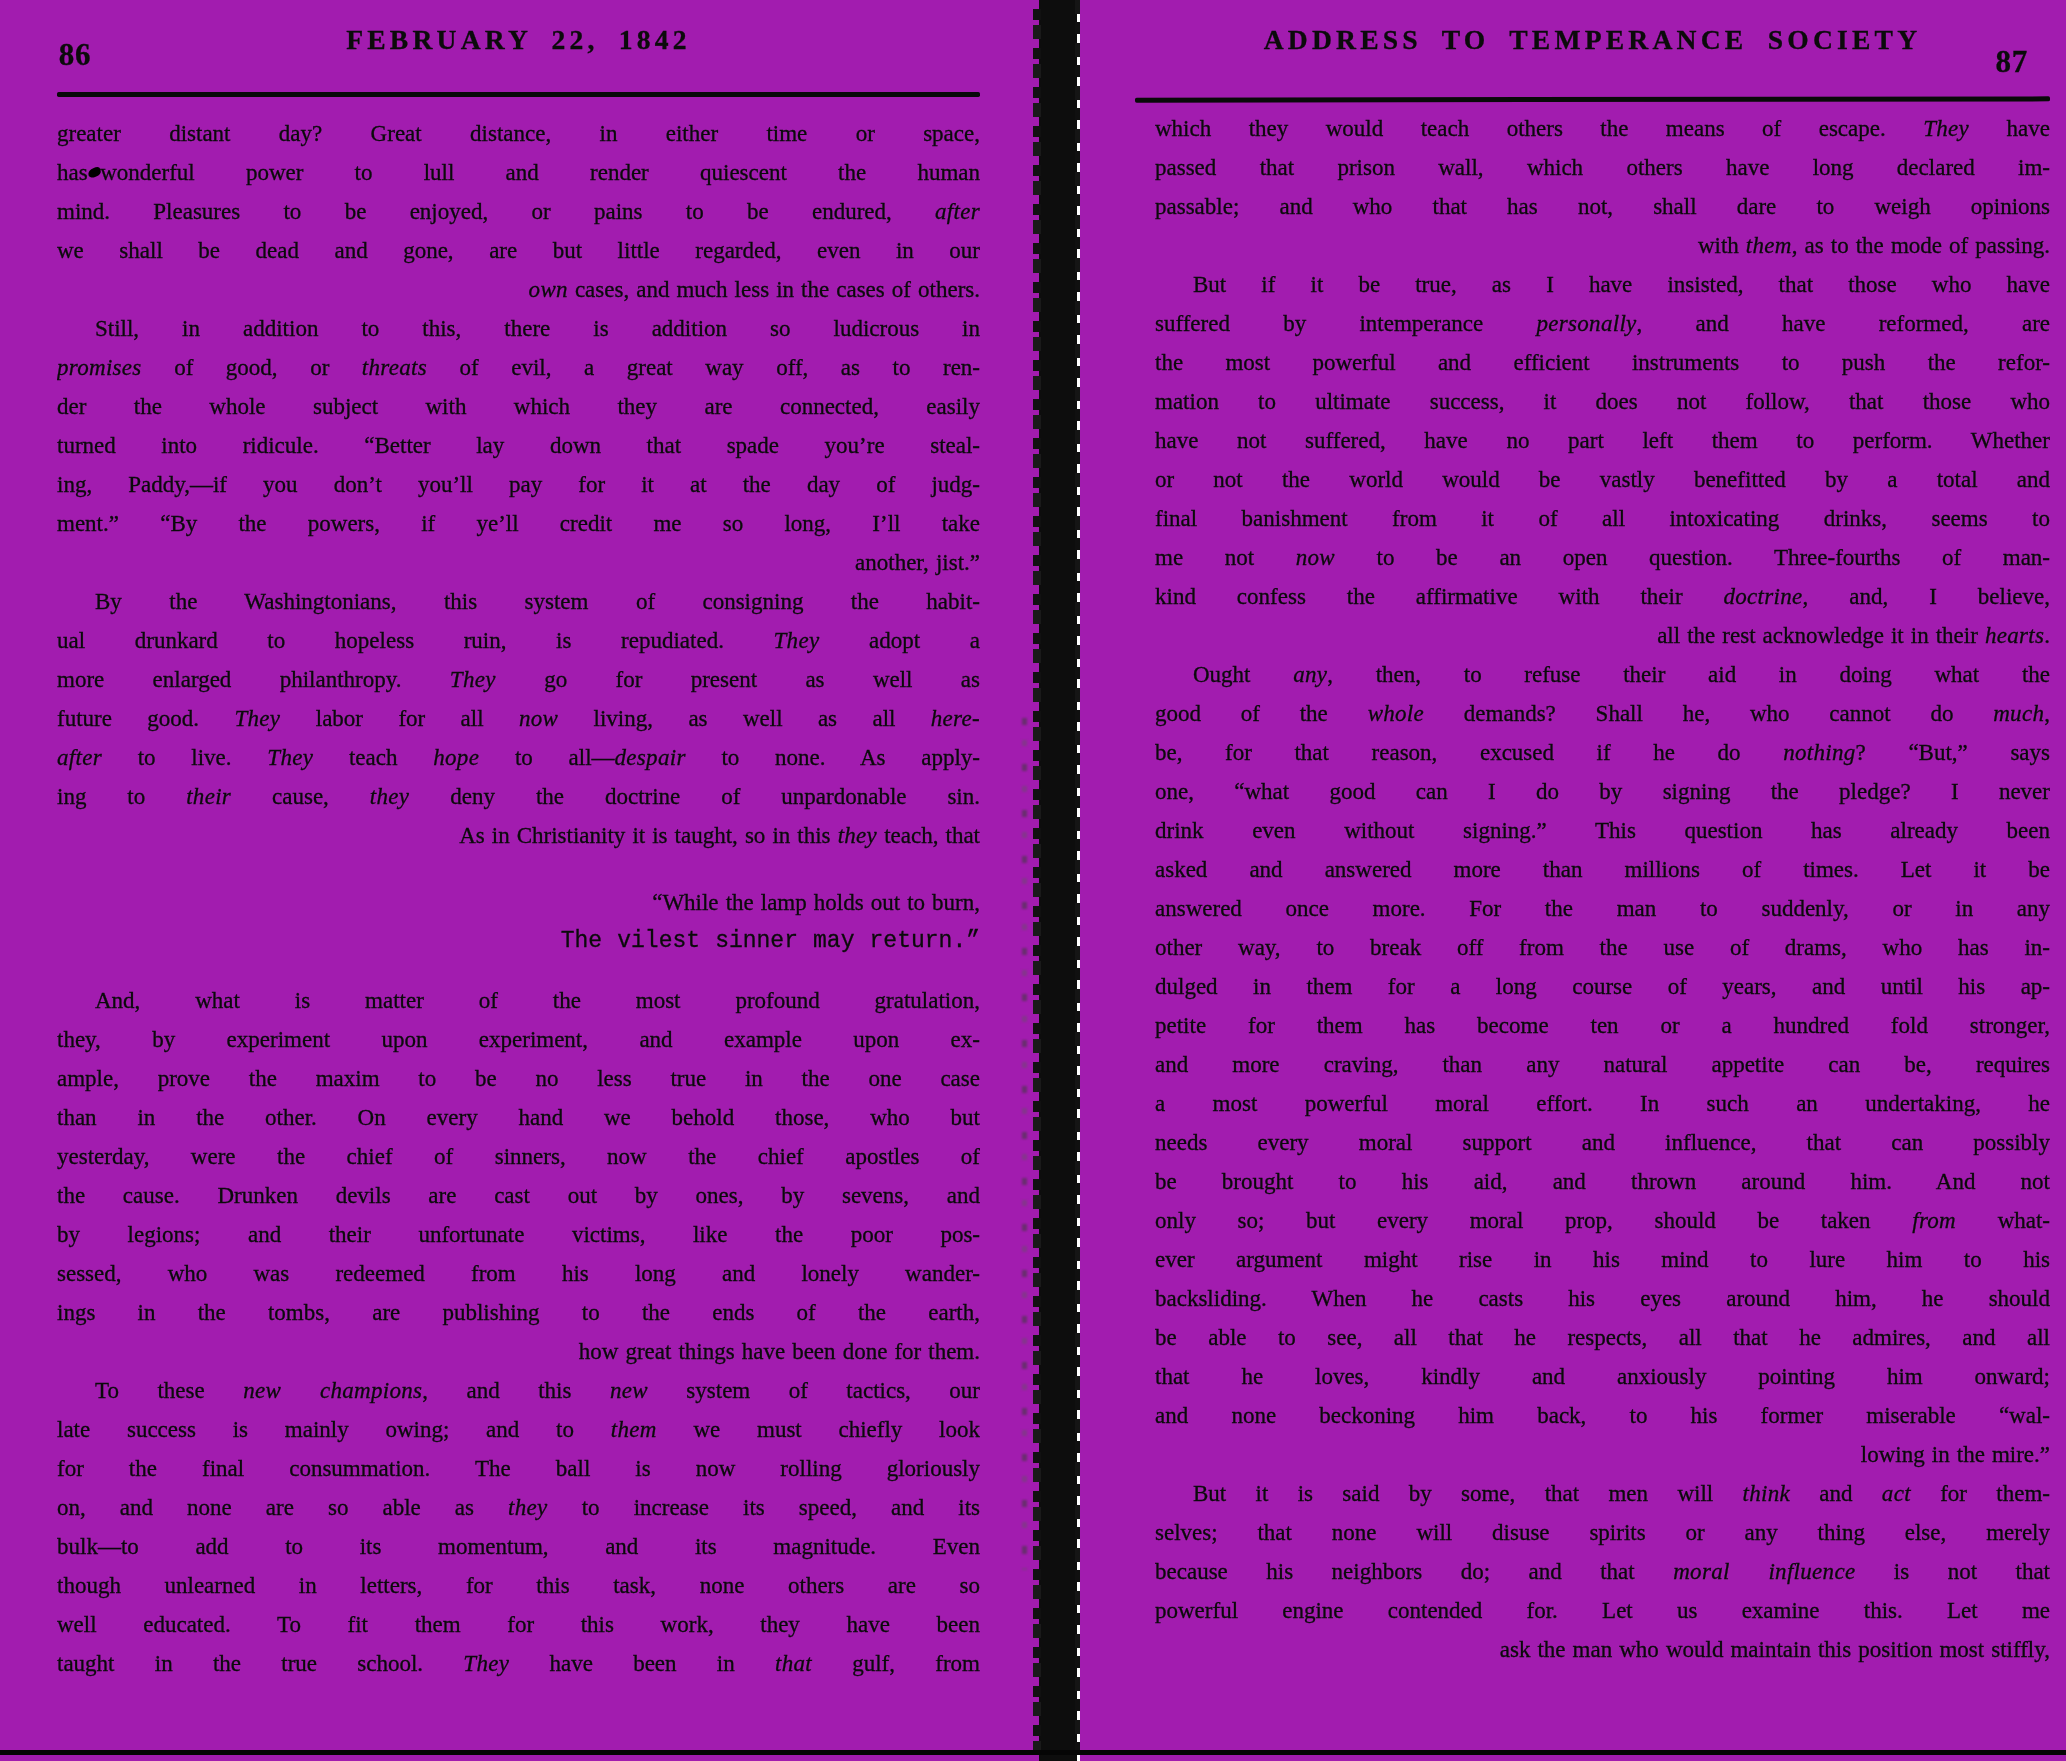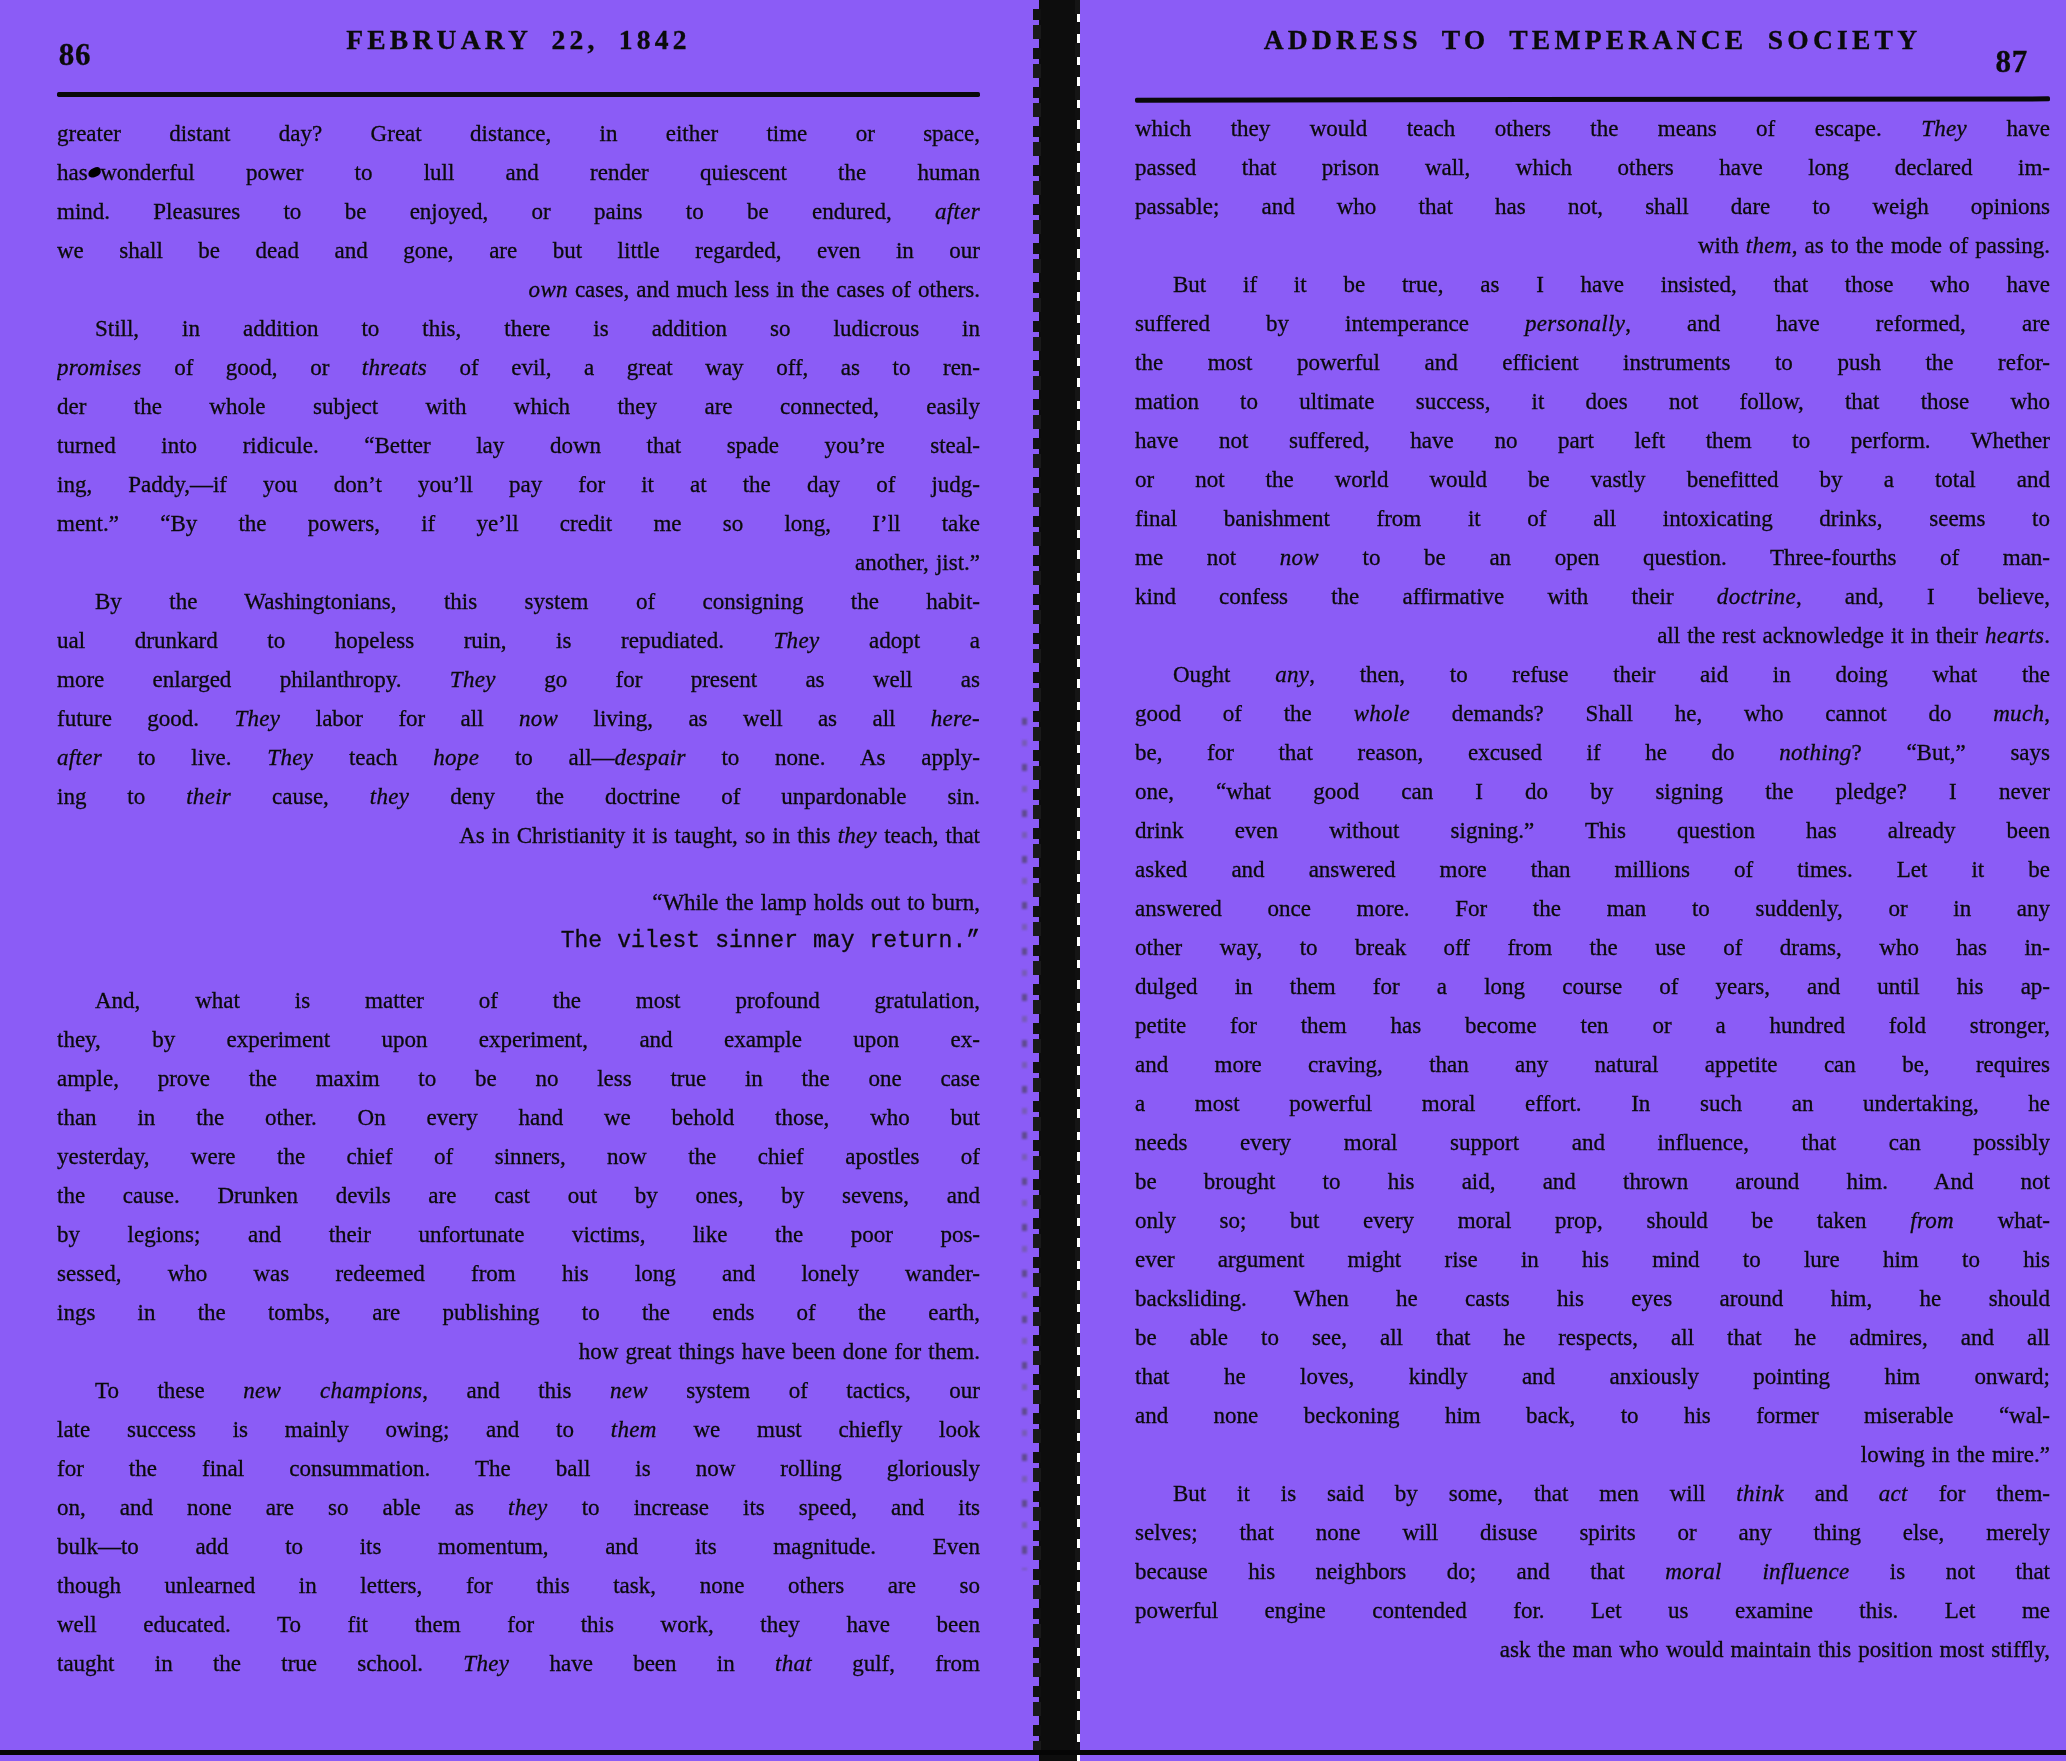--- a/index.html
+++ b/index.html
@@ -5,21 +5,21 @@
   html,body{margin:0;padding:0;background:#e8e8e8;}
   #scan{
     position:relative;
     width:2066px;height:1762px;
     background:#ffffff;
     font-family:"Liberation Serif","DejaVu Serif",serif;
     color:#0b0b0b;
     overflow:hidden;
     -webkit-text-stroke:0.3px #0b0b0b;
   }
-  .page{position:absolute;top:0;height:1762px;background:#8b5cf6;}
+  .page{position:absolute;top:0;height:1762px;background:#a21caf;}
   #page-left{left:0;width:1039px;}
   #page-right{left:1080px;width:987px;}
 
   .textblock{position:absolute;}
   #left-block{left:57px;top:0;width:923px;}
   #right-block{left:55px;top:0;width:915px;}
 
   .running-head{
     position:absolute;top:24px;left:0;right:0;
     font-size:27.6px;font-weight:bold;
@@ -34,21 +34,21 @@
   #pn-right{right:22px;margin-top:7px;}
   .head-rule{
     position:absolute;left:0;right:0;height:5px;background:#090909;
     border-radius:1.7px;
   }
   #rule-left{top:92px;}
   #rule-right{top:97px;transform:rotate(-0.08deg);}
 
   .body-col{position:absolute;left:0;right:0;font-size:23px;line-height:39px;word-spacing:1.3px;}
   #left-body{top:114px;}
-  #right-body{top:109px;}
+  #right-body{top:109px;margin-left:20px;}
 
   .ln{height:39px;overflow:hidden;text-align:justify;}
   .ln.j::after,.ln.ji::after{content:"";display:inline-block;width:100%;height:0;}
   .ji{text-indent:38px;}
   .l,.c1,.c2{text-align:right;}
   .c1{margin-top:28px;margin-left:185px;}
   .c2{margin-bottom:20px;margin-left:96px;font-family:Liberation Mono, monospace;}
   .ln i{letter-spacing:0.3px;}
 
   .ink{

